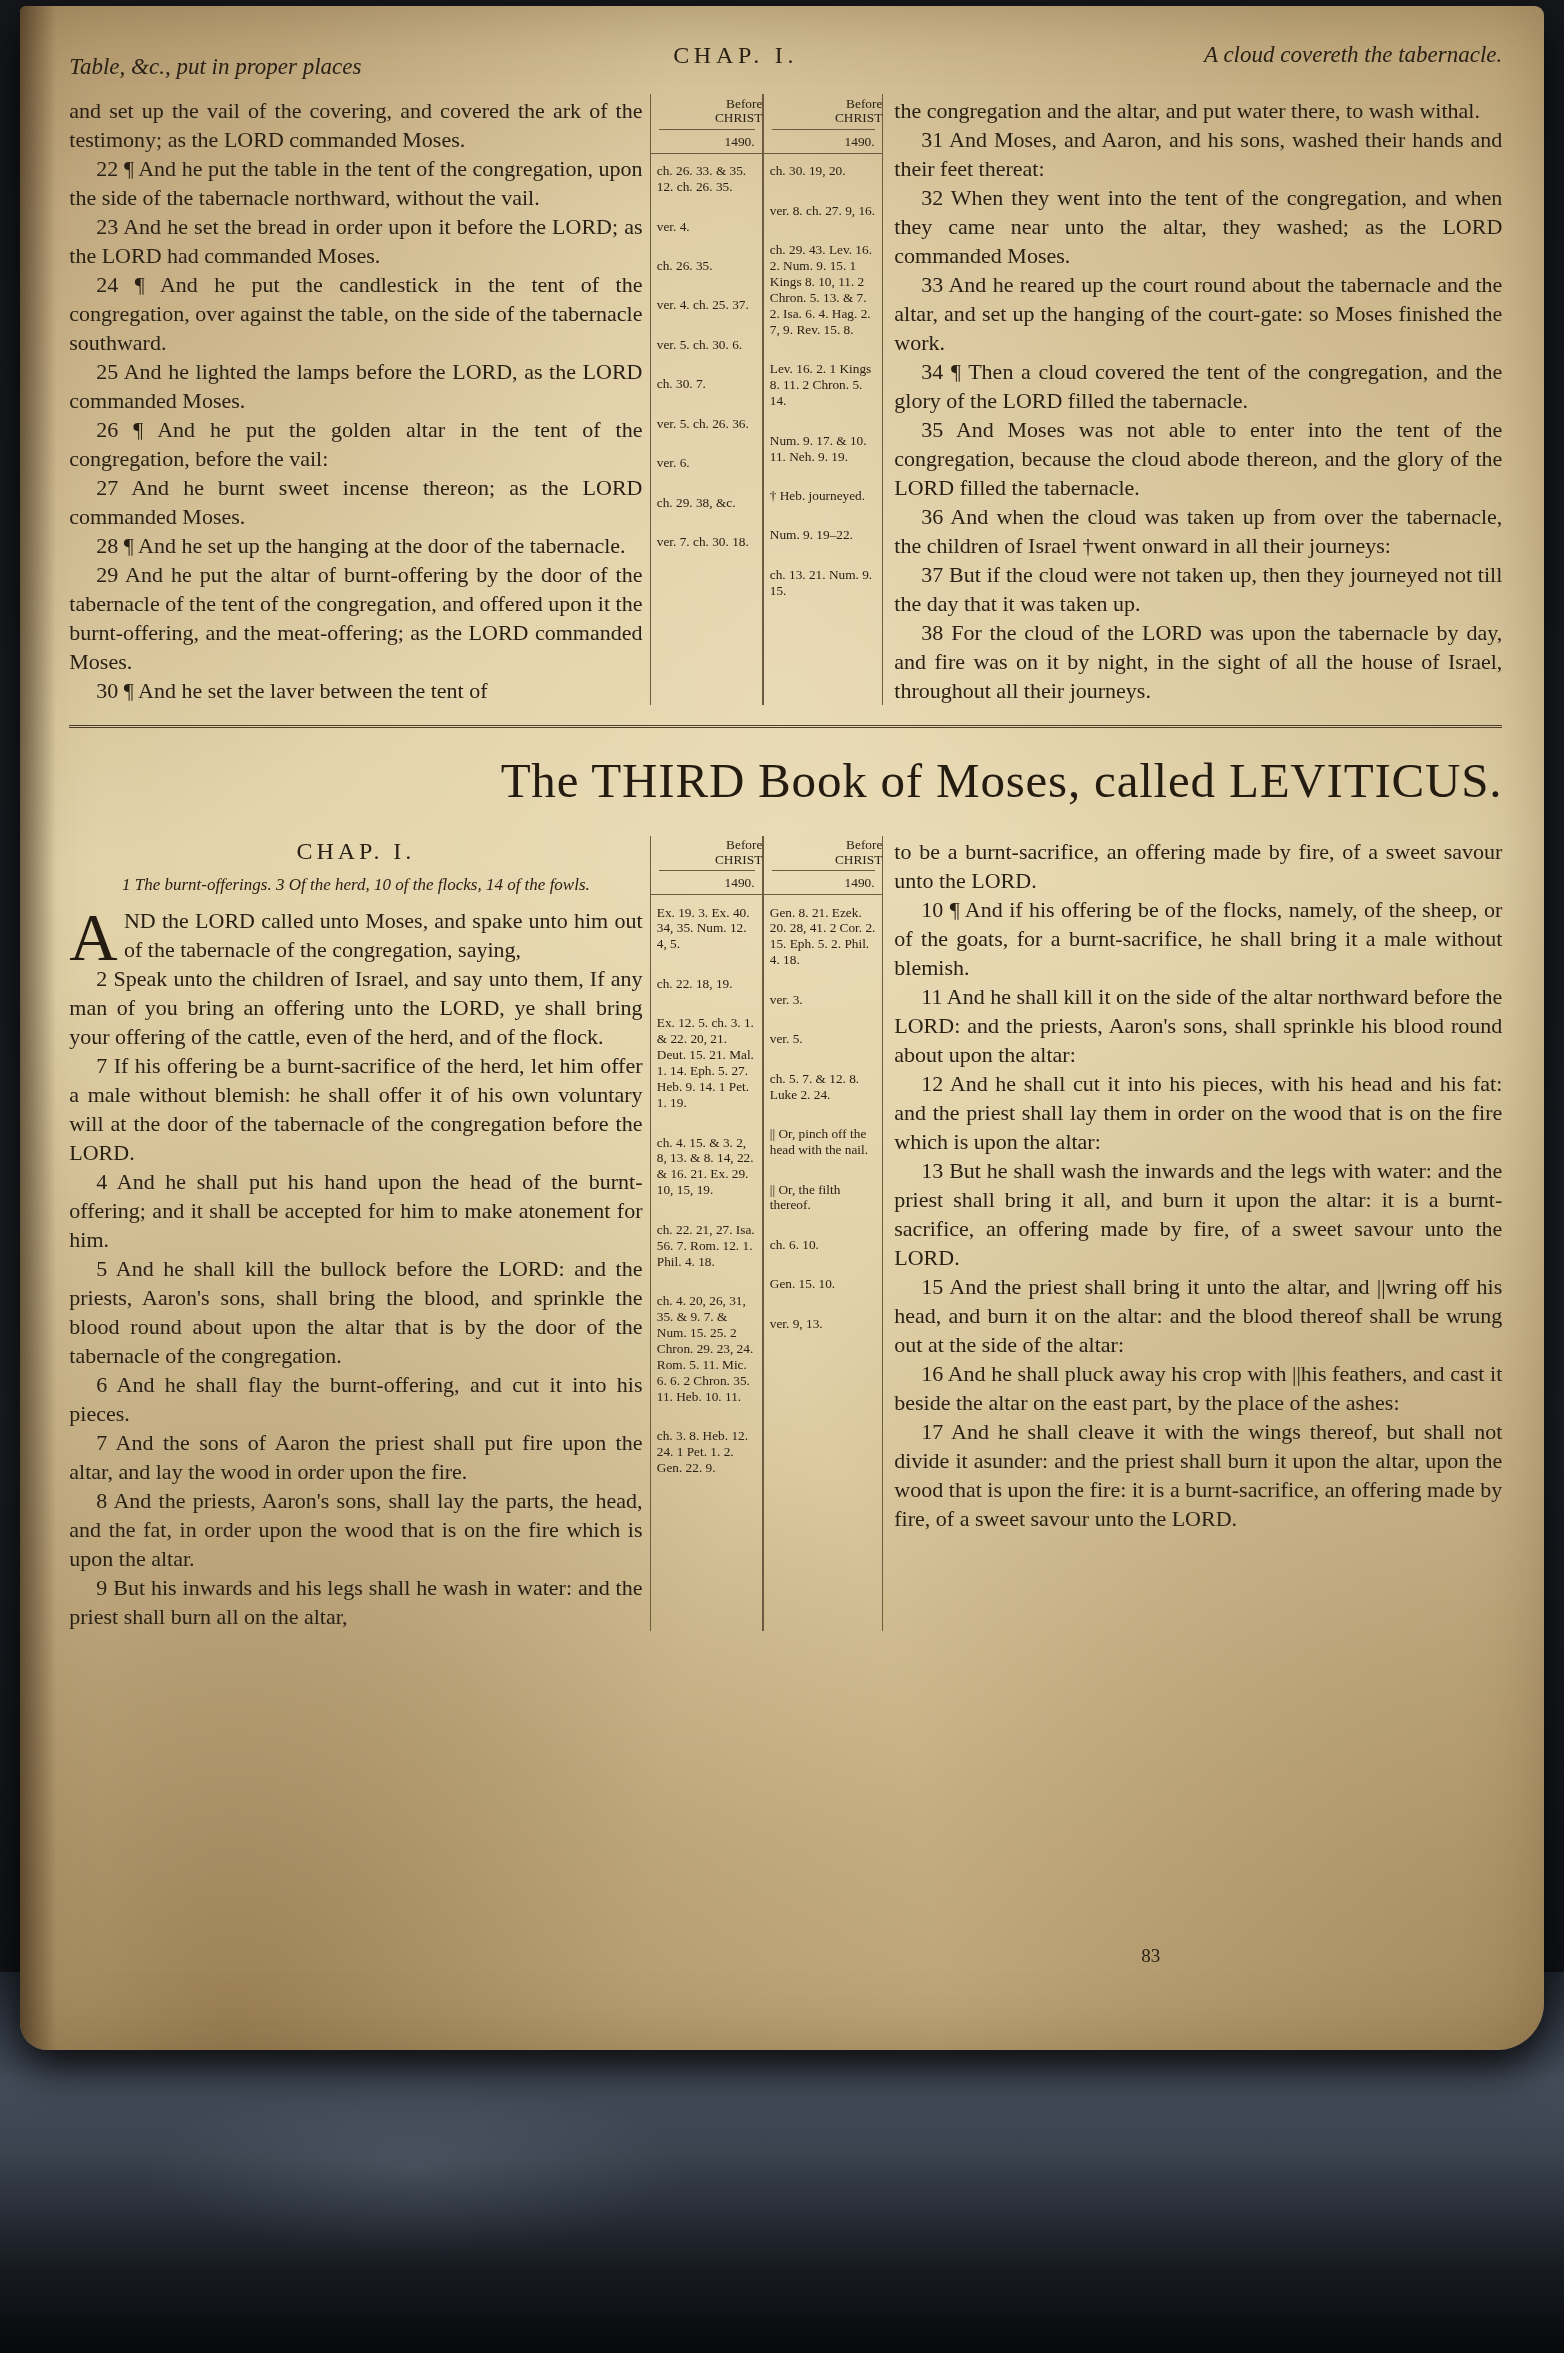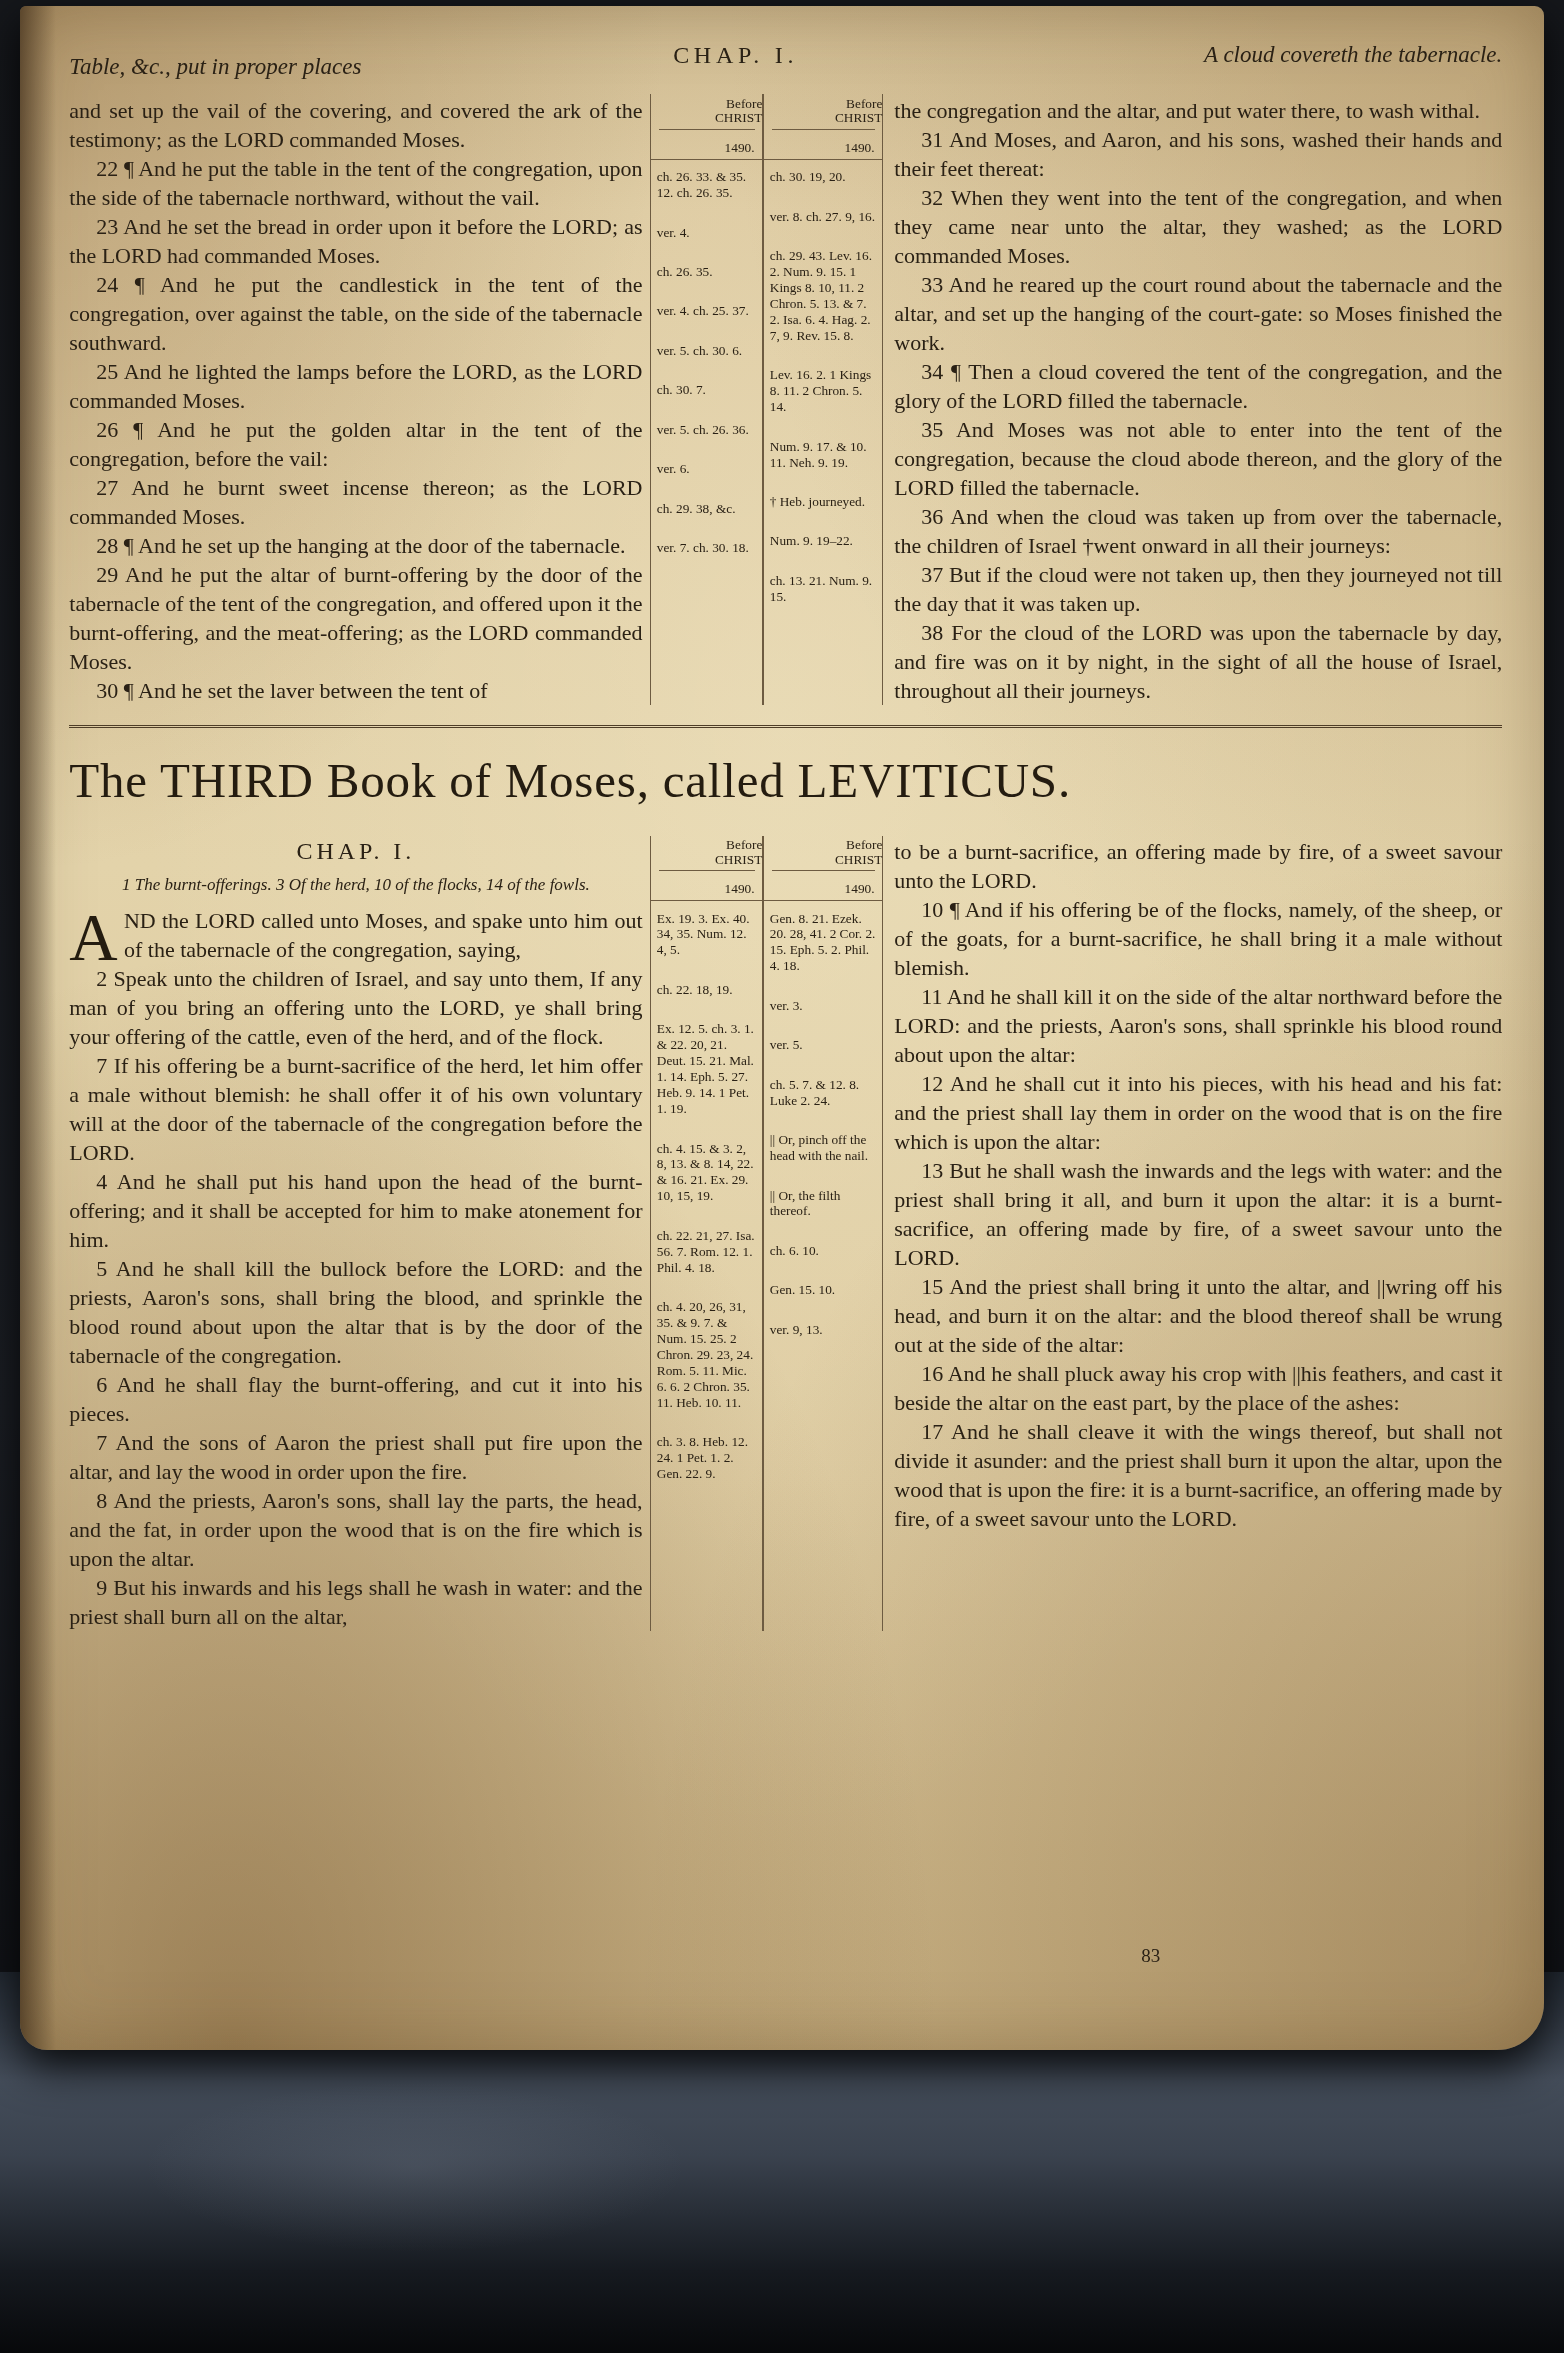--- a/index.html
+++ b/index.html
@@ -48,26 +48,26 @@
   .textcol{font-size:22px;line-height:29px;text-align:justify;padding:1.6px 7.8px 0 0;}
   .textcol.right{padding:1.6px 0 0 11px;}
   .textcol p{margin:0;text-indent:27px;}
   .textcol > p:first-of-type{text-indent:0;}
   .verses > p:first-of-type{text-indent:0;}
   .refcol{font-size:13.3px;line-height:1.2;padding:0 5.5px;}
   .refcol-a{border-left:0.8px solid #6d5b41;border-right:2.3px double #6d5b41;}
   .refcol-b{border-right:0.8px solid #6d5b41;}
   .ref-head{text-align:right;font-size:13.3px;border-bottom:0.8px solid #6d5b41;padding:2.3px 0 3.1px;margin:0 -5.5px 9.4px;}
   .ref-head .bc{line-height:1.12;}
-  .ref-head .yr{border-top:0.8px solid #6d5b41;margin:2.3px 7.8px 0;padding-top:10px;}
+  .ref-head .yr{border-top:0.8px solid #6d5b41;margin:2.3px 7.8px 0;padding-top:4px;}
   .ref{margin:0 0 23.5px;}
   
   .divider{margin:20.3px 0 0;border-top:3.1px double #4e3d27;}
   .book-title{
-    margin:23.5px 0 27px;text-align:left;font-weight:normal;
+    margin:23.5px 0 27px;text-align:right;font-weight:normal;
     font-size:49px;letter-spacing:0.8px;color:#241c10;
   }
   .chap{margin:0 0 7.8px;text-align:center;font-weight:normal;font-size:24px;letter-spacing:3.9px;}
   .summary{font-style:italic;font-size:17px;line-height:1.25;text-indent:0 !important;text-align:center;margin:0 0 11px !important;}
   
   .verses p:first-of-type::first-letter{
     font-size:67px;float:left;line-height:.74;padding:6.3px 6.3px 0 0;color:#241c10;
   }
   .pagenum{position:absolute;left:1121px;top:1939px;font-size:19px;}
 </style>

